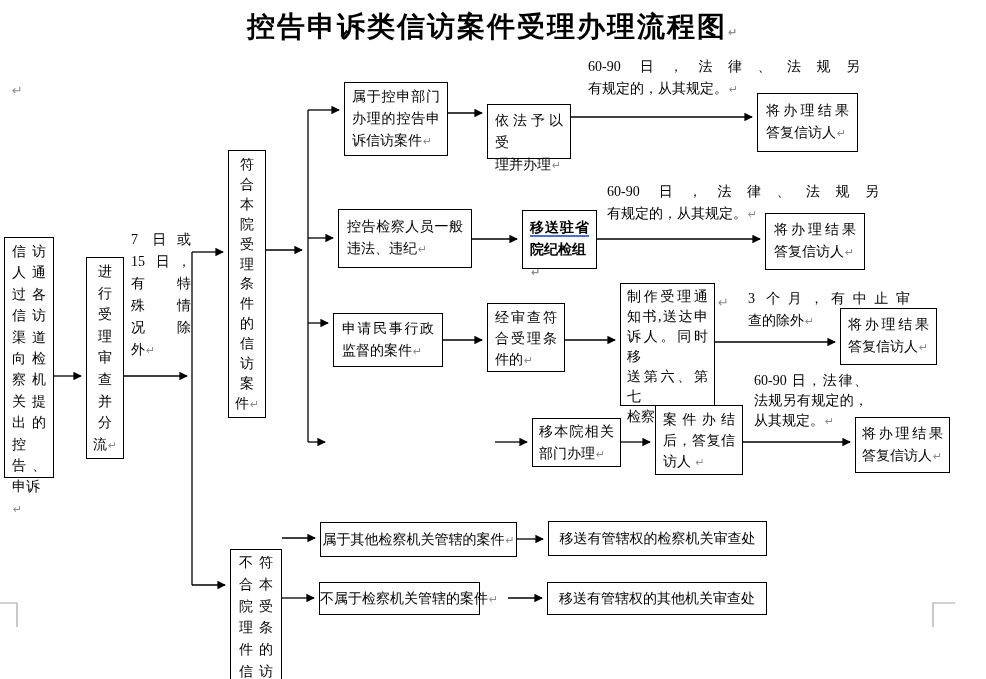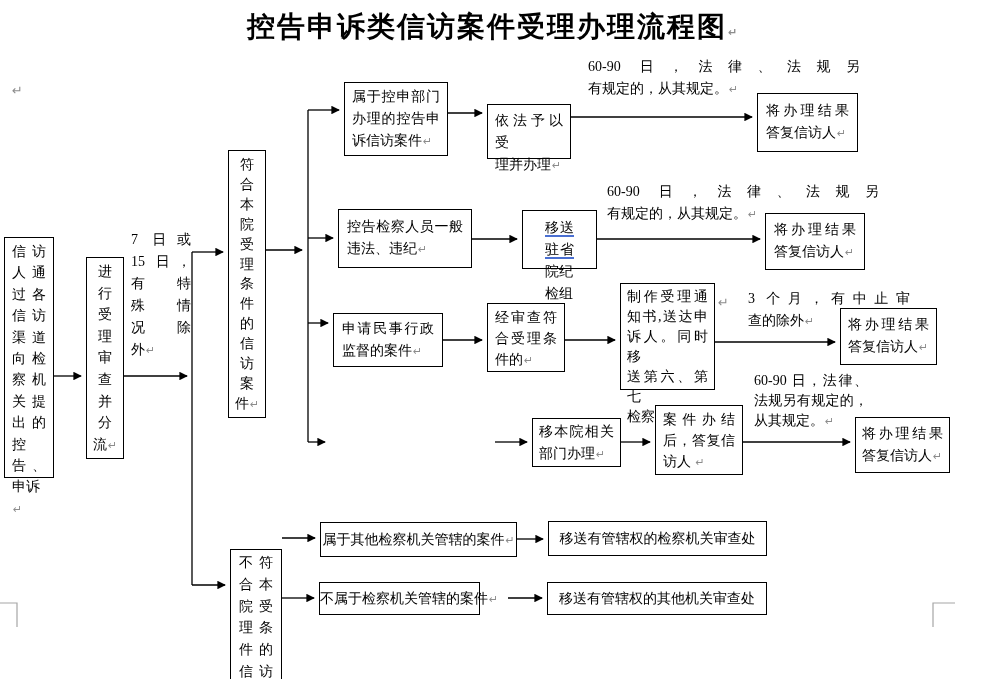--- a/index.html
+++ b/index.html
@@ -107,21 +107,21 @@
     </div>
   <div class="box dist" style="left:757px;top:93px;width:101px;height:59px;padding:6px 8px;">
       <div class="tline fill"><span>将办理结果</span></div>
       <div class="tline"><span>答复信访人</span><span class="pilcrow">↵</span></div>
     </div>
 
   <div class="box dist" style="left:338px;top:209px;width:134px;height:59px;padding:6px 8px;">
       <div class="tline fill"><span>控告检察人员一般</span></div>
       <div class="tline"><span>违法、违纪</span><span class="pilcrow">↵</span></div>
     </div>
-  <div class="box dist" style="left:522px;top:210px;width:75px;height:59px;padding:6px 22px;">
+  <div class="box dist" style="left:522px;top:210px;width:75px;height:59px;padding:6px 7px;font-weight:bold;">
       <div class="tline fill"><span class="u-blue">移送驻省</span></div>
       <div class="tline"><span>院纪检组</span><span class="pilcrow">↵</span></div>
     </div>
   <div class="note dist" style="left:607px;top:181px;width:272px;">
       <div class="tline fill"><span>60-90 日，法律、法规另</span></div>
       <div class="tline"><span>有规定的，从其规定。</span><span class="pilcrow">↵</span></div>
     </div>
   <div class="box dist" style="left:765px;top:213px;width:100px;height:57px;padding:5px 8px;">
       <div class="tline fill"><span>将办理结果</span></div>
       <div class="tline"><span>答复信访人</span><span class="pilcrow">↵</span></div>
@@ -129,21 +129,21 @@
 
   <div class="box dist" style="left:333px;top:313px;width:110px;height:54px;padding:4px 8px;">
       <div class="tline fill"><span>申请民事行政</span></div>
       <div class="tline"><span>监督的案件</span><span class="pilcrow">↵</span></div>
     </div>
   <div class="box dist" style="left:487px;top:303px;width:78px;height:69px;padding:3px 7px;line-height:21px;">
       <div class="tline fill"><span>经审查符</span></div>
       <div class="tline fill"><span>合受理条</span></div>
       <div class="tline"><span>件的</span><span class="pilcrow">↵</span></div>
     </div>
-  <div class="box dist" style="left:620px;top:283px;width:95px;height:107px;padding:3px 6px;line-height:20px;">
+  <div class="box dist" style="left:620px;top:283px;width:95px;height:123px;padding:3px 6px;line-height:20px;">
       <div class="tline fill"><span>制作受理通</span></div>
       <div class="tline fill"><span>知书,送达申</span></div>
       <div class="tline fill"><span>诉人。同时移</span></div>
       <div class="tline fill"><span>送第六、第七</span></div>
       <div class="tline"><span>检察部。</span><span class="pilcrow">↵</span></div>
     </div>
   <div class="note dist" style="left:748px;top:288px;width:162px;">
       <div class="tline fill"><span>3 个月，有中止审</span></div>
       <div class="tline"><span>查的除外</span><span class="pilcrow">↵</span></div>
     </div>

